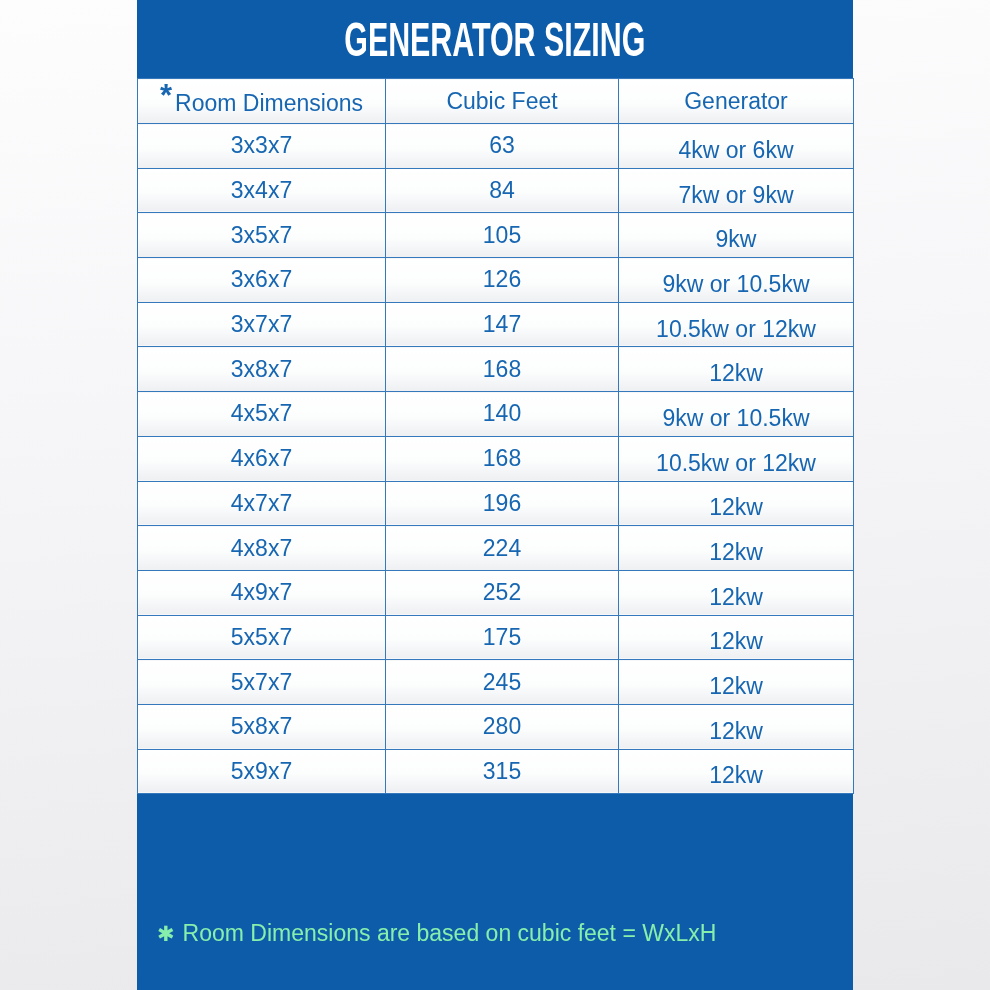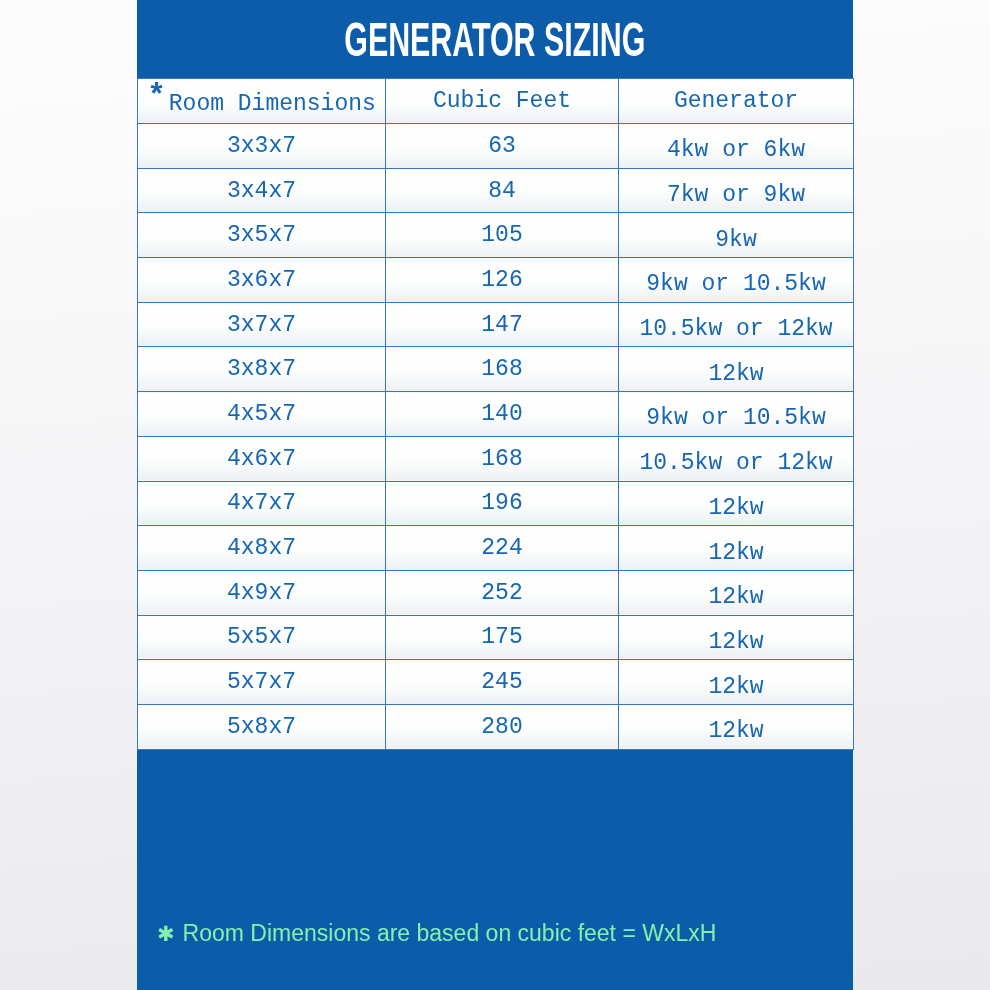--- a/index.html
+++ b/index.html
@@ -62,21 +62,20 @@
 
   .sizing-table th,
   .sizing-table td {
     border: 1px solid #3579bc;
     text-align: center;
     vertical-align: middle;
     color: #1766b2;
     font-size: 23px;
     padding: 0;
     background: linear-gradient(180deg, #ffffff 0%, #fcfdfd 55%, #edeff2 100%);
-    font-family: Liberation Mono, monospace;
   }
   .sizing-table thead tr { height: 45px; }
   .sizing-table tbody tr { height: 44.7px; }
 
   .sizing-table th {
     font-weight: normal;
   }
   .sizing-table th .ast {
     font-size: 31px;
     font-weight: bold;
@@ -196,20 +195,25 @@
         <tr>
           <td class="col-dim">5x7x7</td>
           <td class="col-cubic">245</td>
           <td class="col-gen">12kw</td>
         </tr>
         <tr>
           <td class="col-dim">5x8x7</td>
           <td class="col-cubic">280</td>
           <td class="col-gen">12kw</td>
         </tr>
+        <tr>
+          <td class="col-dim">5x9x7</td>
+          <td class="col-cubic">315</td>
+          <td class="col-gen">12kw</td>
+        </tr>
       </tbody>
   </table>
 
   <div class="footer-band">
     <span class="fn-ast">✱</span><span>Room Dimensions are based on cubic feet = WxLxH</span>
   </div>
 
 </div>
 
 </body></html>

